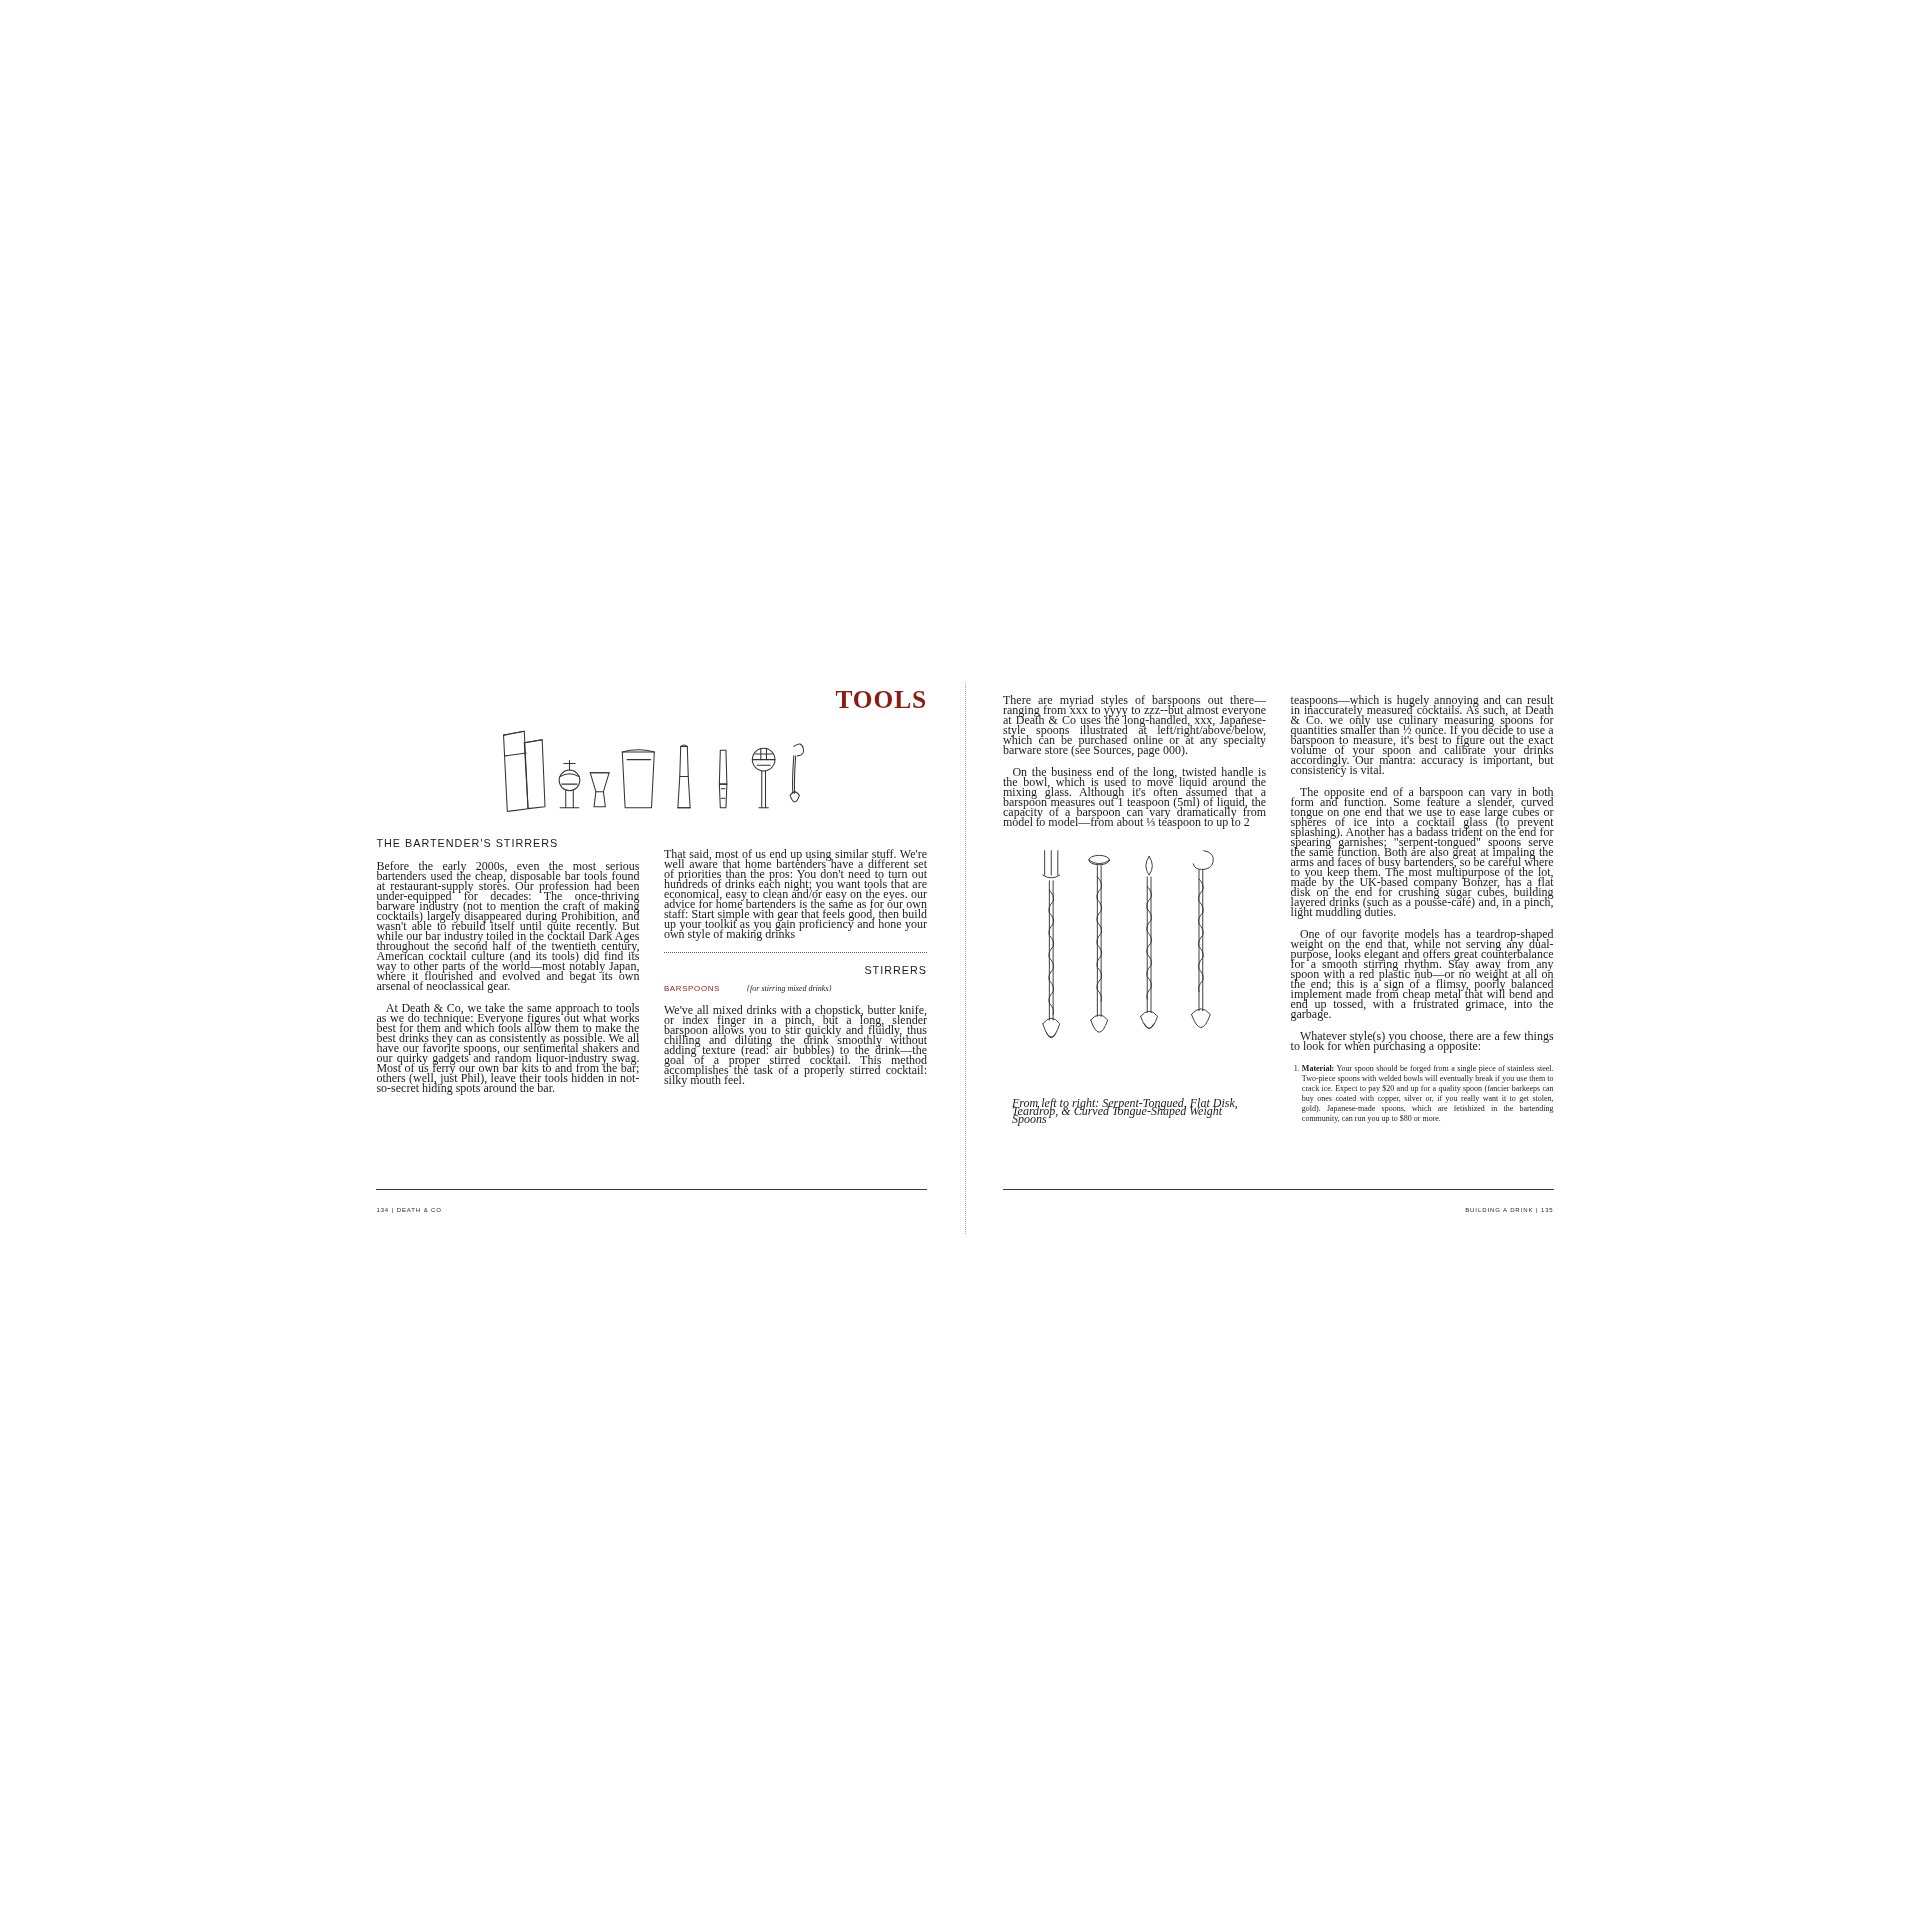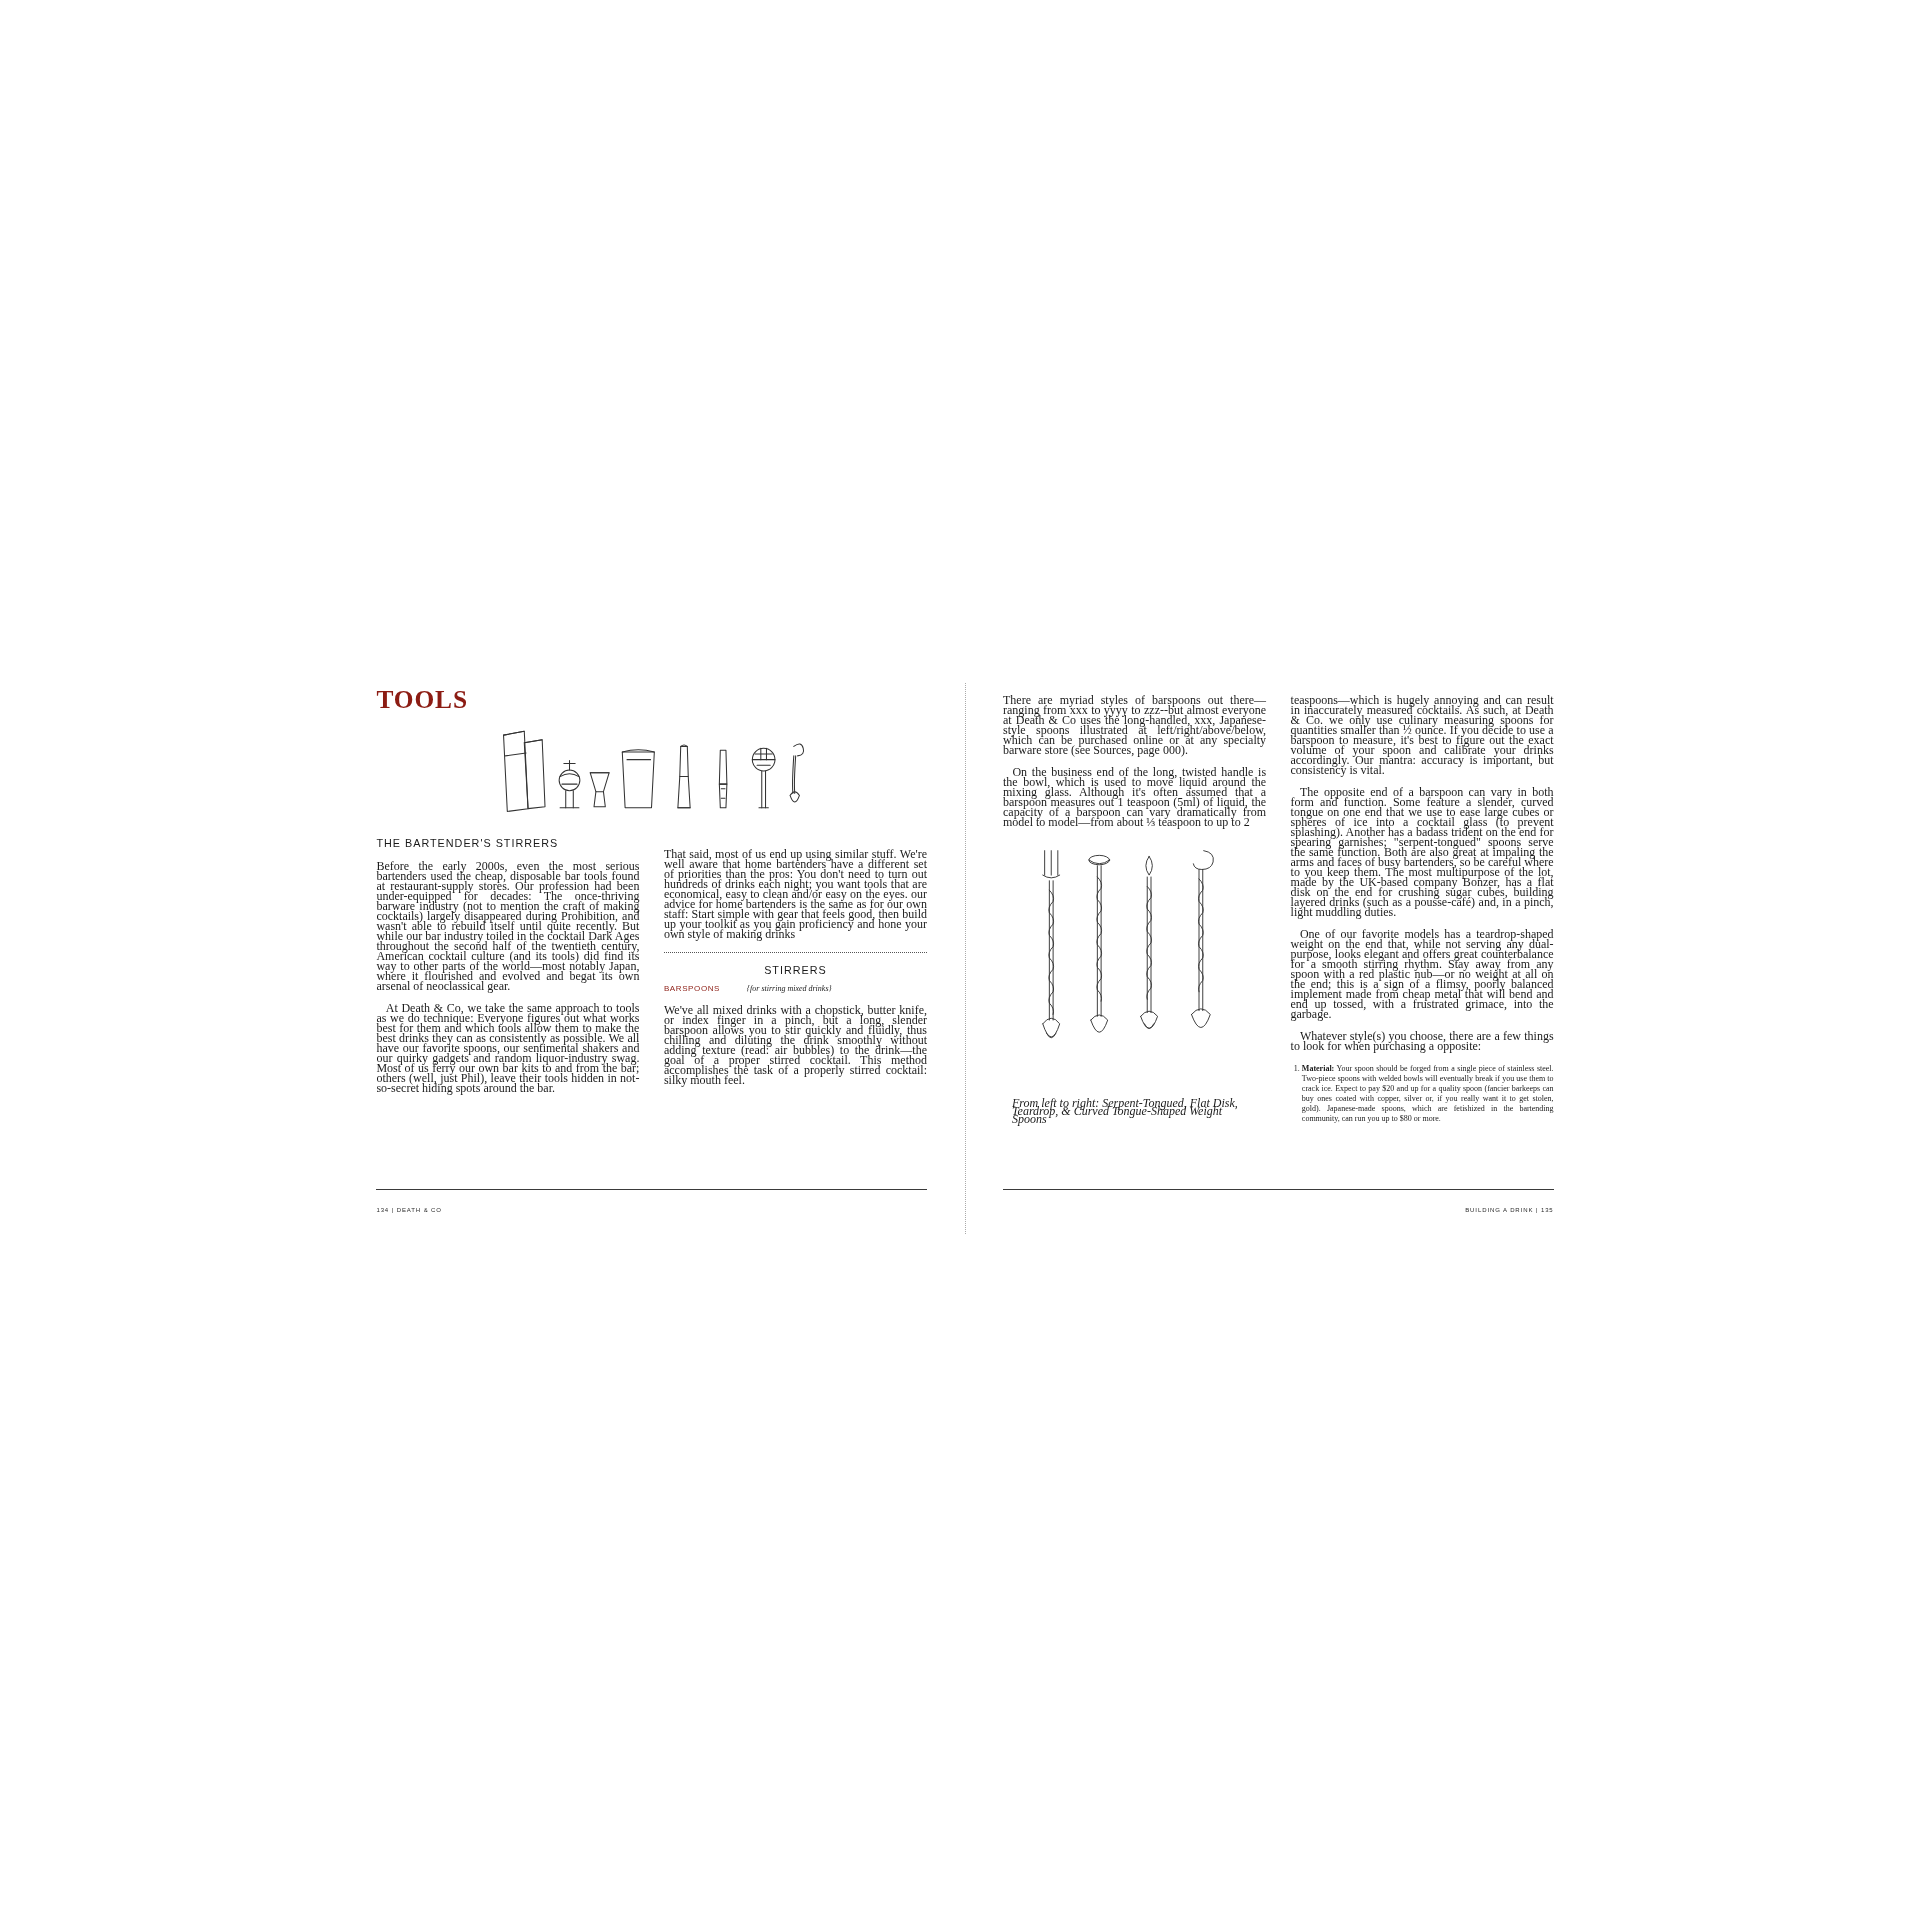--- a/index.html
+++ b/index.html
@@ -27,21 +27,21 @@
     position: relative;
     width: 598px;
     height: 551px;
     box-sizing: border-box;
   }
   .page-left { padding: 0 38px 0 9.4px; }
   .page-right { padding: 0 9.4px 0 38px; }
 
   
   .tools-title {
-    text-align: left;
+    text-align: right;
     font-family: "Liberation Serif", serif;
     color: #8c1c13;
     font-size: 25.4px;
     letter-spacing: 0.9px;
     font-weight: bold;
     margin: 0 0 3.8px 0;
     padding-top: 1.9px;
   }
   .tool-illustration {
     height: 104px;
@@ -58,21 +58,21 @@
     width: 50%;
   }
   h2.section-head {
     font-family: "Liberation Sans", sans-serif;
     font-size: 10.8px;
     letter-spacing: 1px;
     font-weight: normal;
     margin: 0 0 8.5px 0;
     color: #1a1a1a;
   }
-  h2.section-head.centered { text-align: center; }
+  h2.section-head.centered { text-align: right; }
   p.body {
     font-size: 12px;
     line-height: 10px;
     text-align: justify;
     margin: 12px 0 0 0;
     text-indent: 0;
     hyphens: auto;
   }
   p.body + p.body { text-indent: 9.4px; }
   .dotrule {

